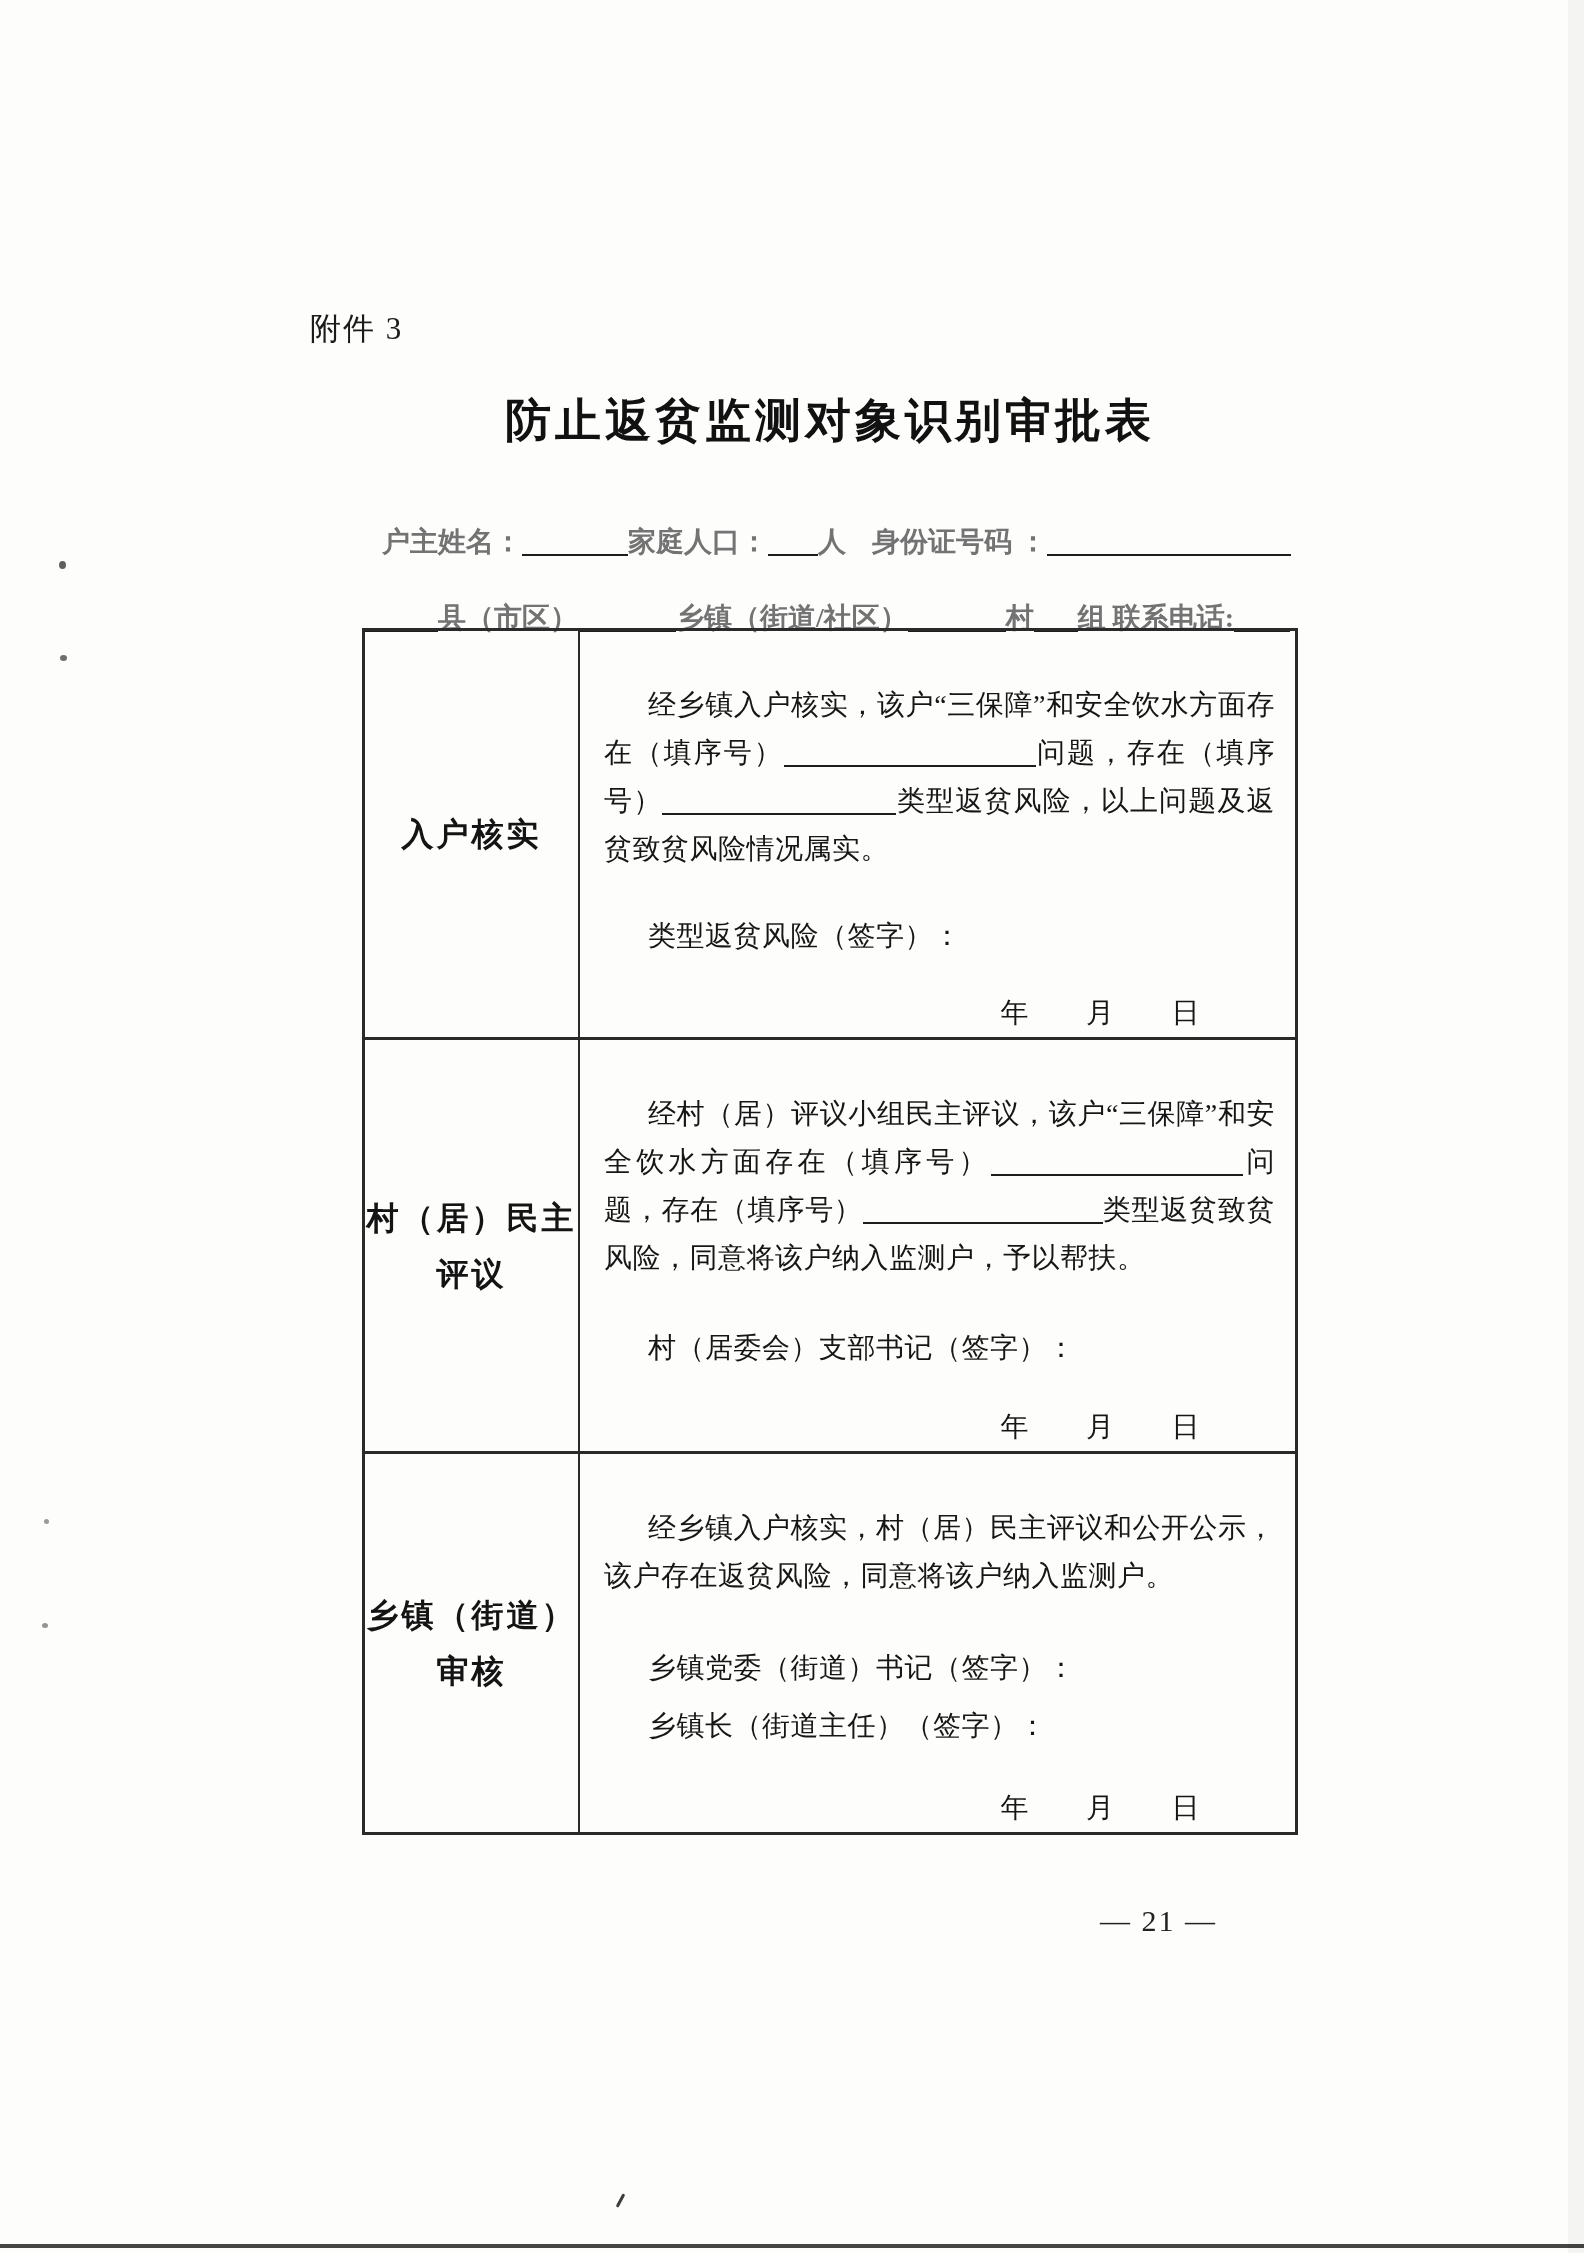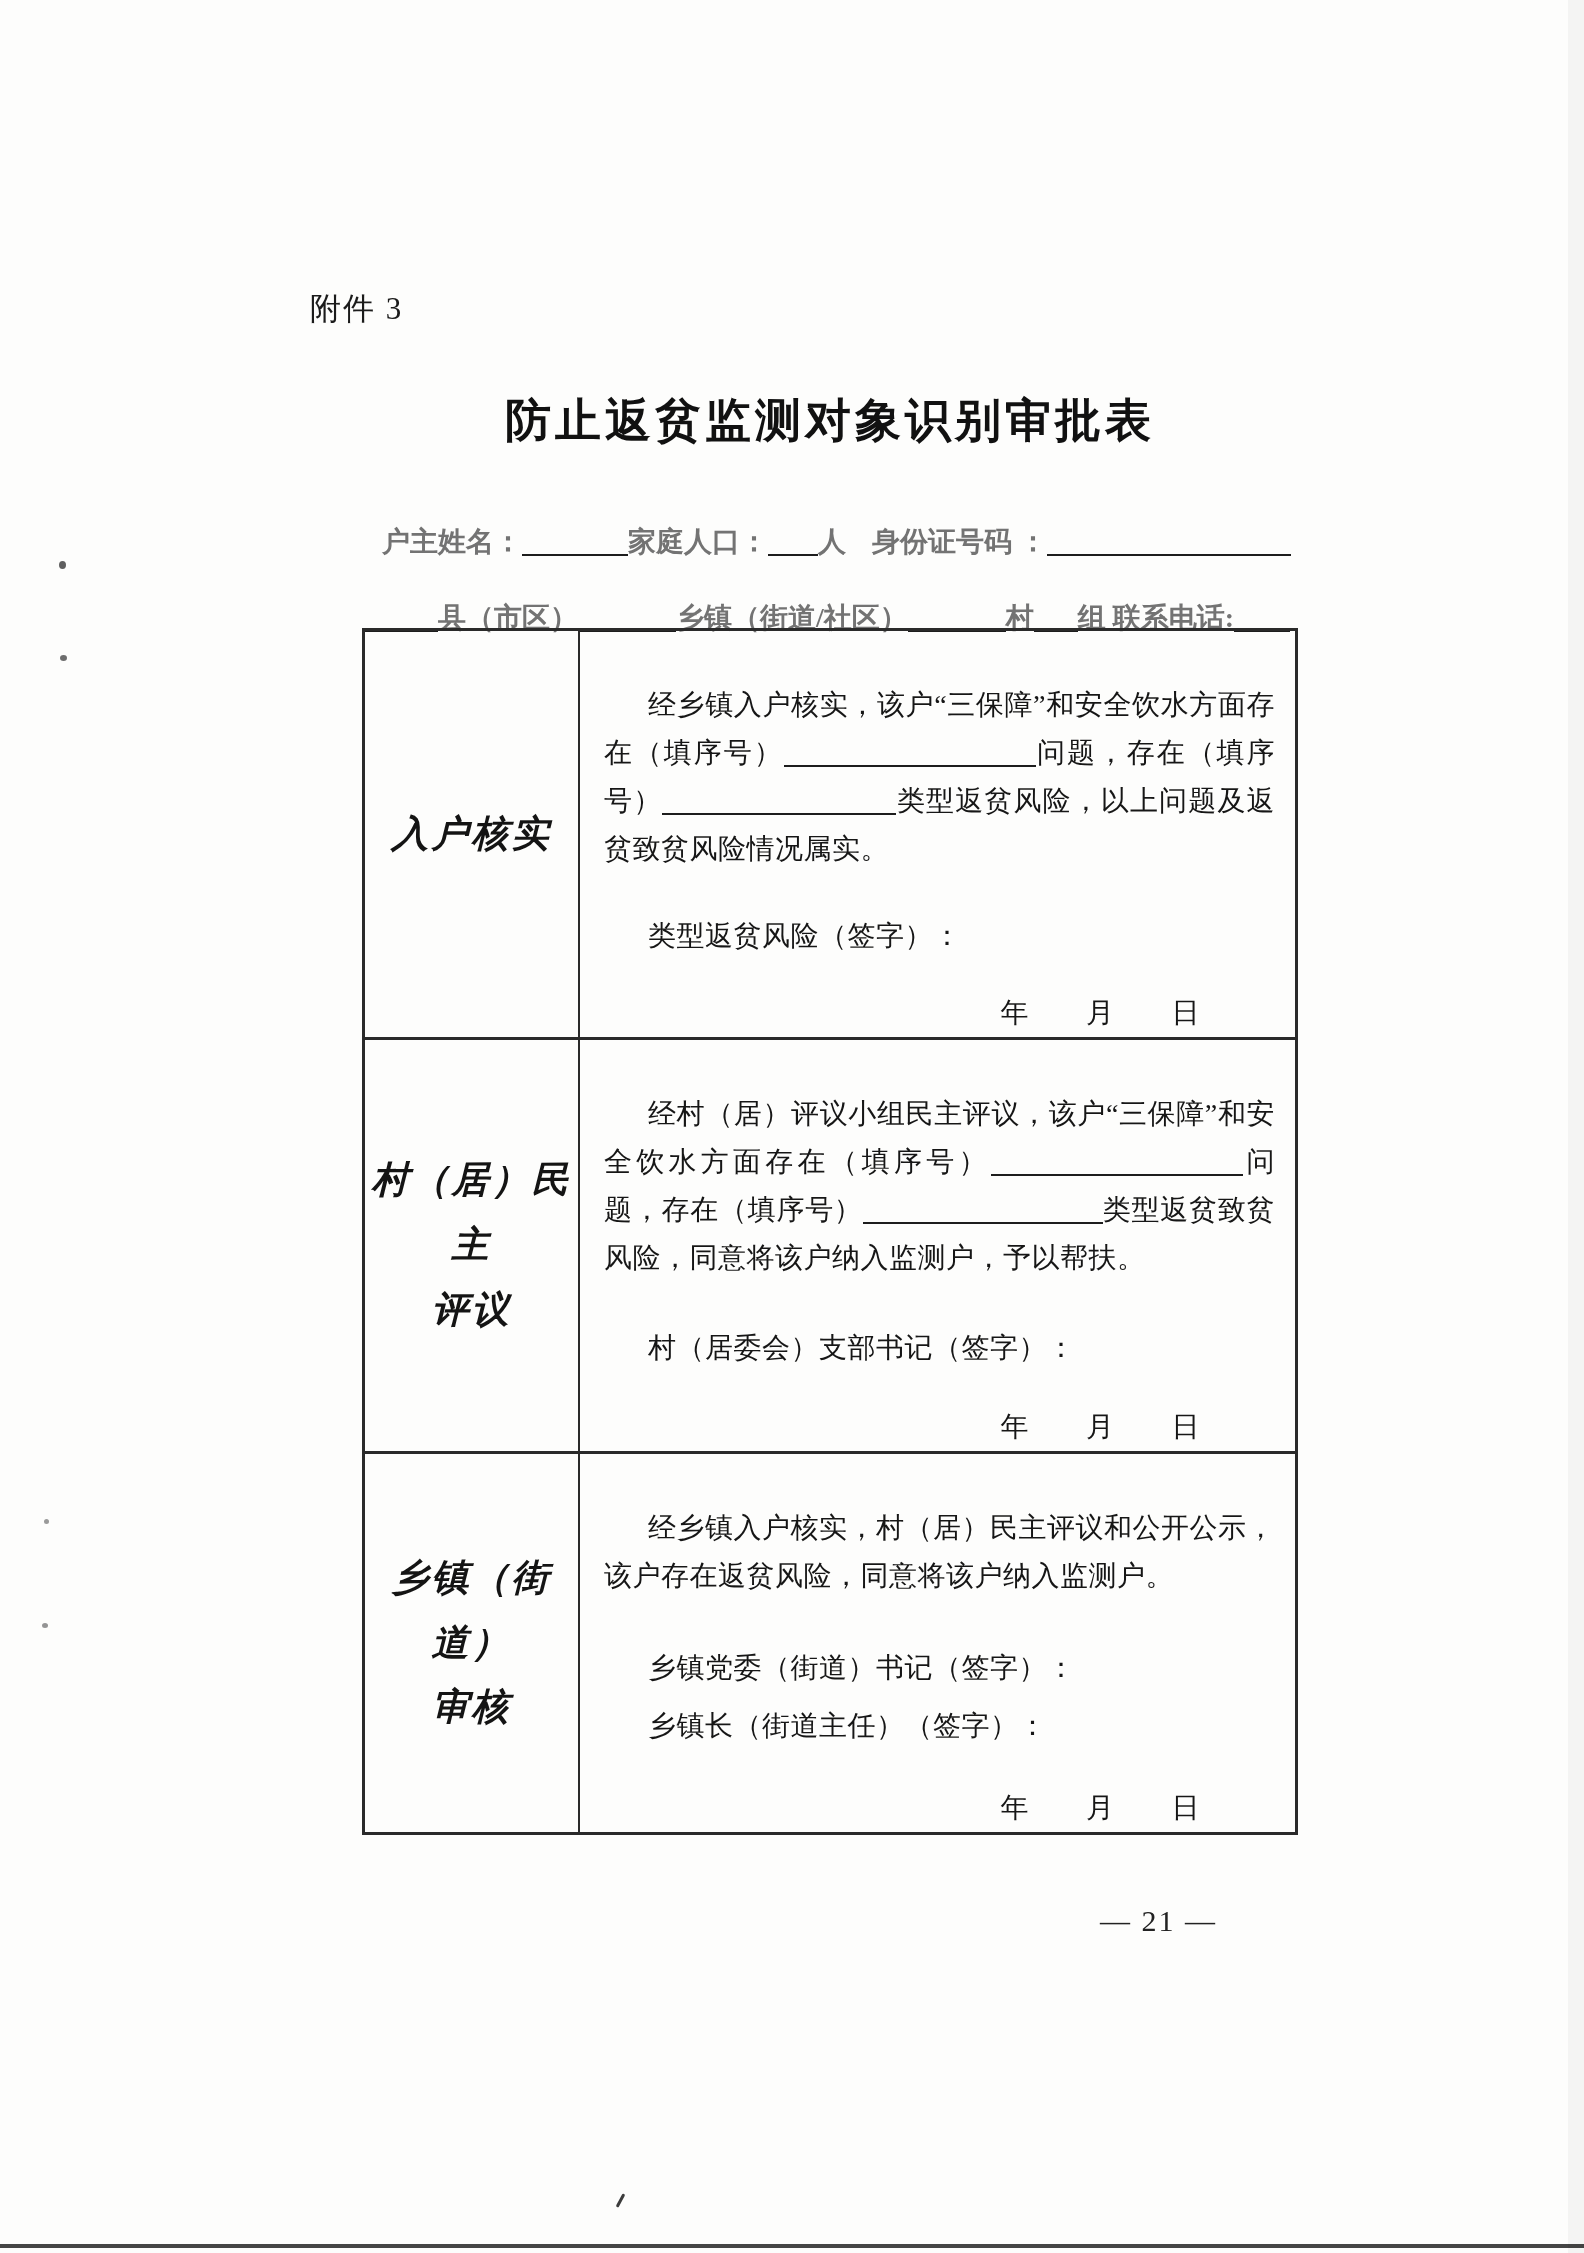--- a/index.html
+++ b/index.html
@@ -2,21 +2,21 @@
 <html><head>
 <meta charset="utf-8">
 <style>
   html,body{margin:0;padding:0;}
   body{
     width:1584px;height:2253px;position:relative;background:#fdfdfc;
     font-family:"Liberation Serif","DejaVu Serif",serif;color:#1b1b1b;
     overflow:hidden;
   }
   .page{position:absolute;inset:0;}
-  .attachment{position:absolute;left:310px;top:288px;font-size:31px;letter-spacing:2px;}
+  .attachment{position:absolute;left:310px;top:308px;font-size:31px;letter-spacing:2px;}
   .doc-title{
     position:absolute;left:362px;top:390px;width:936px;text-align:center;
     font-size:46px;font-weight:bold;letter-spacing:4px;color:#111;
   }
   .hdr-line{
     position:absolute;left:362px;width:946px;font-size:28px;line-height:40px;
     white-space:nowrap;font-weight:600;color:#737373;
   }
   .hdr-line-1{top:522px;padding-left:20px;}
   .hdr-line-2{top:598px;}
@@ -30,22 +30,22 @@
   .form-table{
     position:absolute;left:362px;top:628px;width:936px;height:1207px;
     box-sizing:border-box;border:3px solid #2a2a2a;
     display:grid;grid-template-columns:215px 1fr;grid-template-rows:409px 414px auto;
     background:#fff0;
   }
   .cell{box-sizing:border-box;}
   .cell-label{
     border-right:2.5px solid #2a2a2a;
     display:flex;flex-direction:column;justify-content:center;align-items:center;
-    font-weight:bold;font-size:37px;letter-spacing:3px;line-height:1.75;
-    color:#141414;text-align:center;font-style:italic;
+    font-weight:bold;font-size:32px;letter-spacing:3px;line-height:1.75;
+    color:#141414;text-align:center;
   }
   .rb{border-bottom:3px solid #2a2a2a;}
   .cell-content{
     display:flex;flex-direction:column;justify-content:space-between;
     padding:50px 20px 0 24px;font-size:28px;line-height:48px;
     letter-spacing:0.5px;color:#161616;
   }
   .para{
     margin:0;text-indent:44px;text-align:justify;
   }

